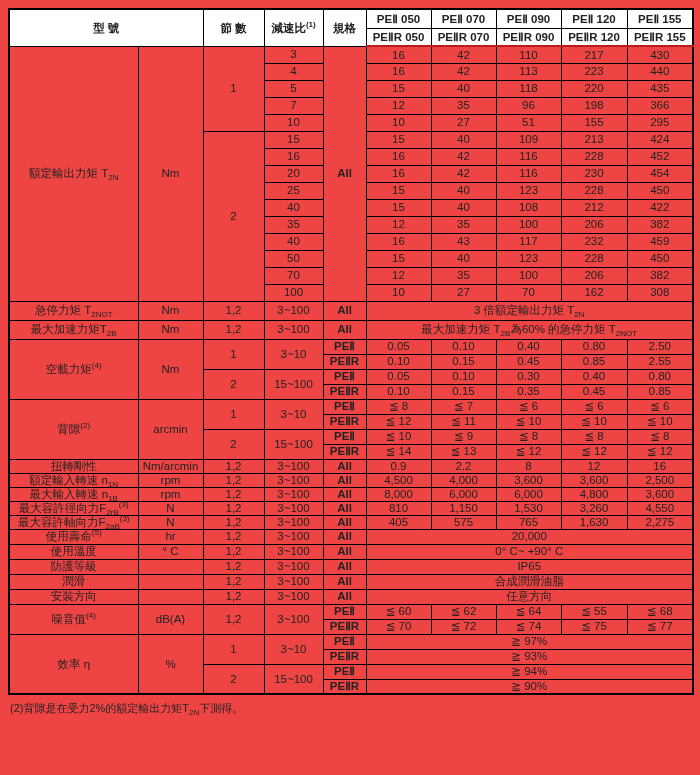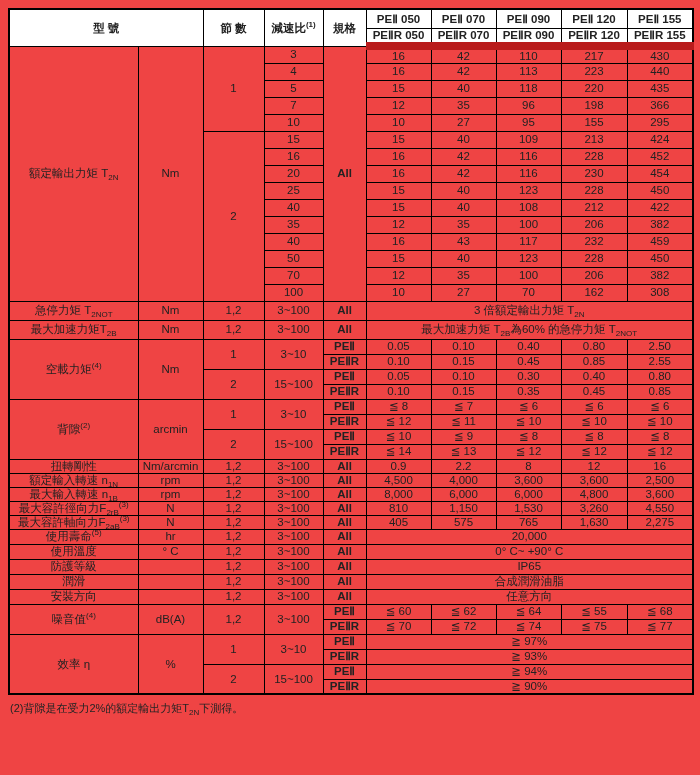--- a/index.html
+++ b/index.html
@@ -14,21 +14,21 @@
     border:2px solid #000;
   }
   table.spec th, table.spec td{
     border:1px solid #000;padding:0;margin:0;
     text-align:center;vertical-align:middle;
     font-size:11.5px;line-height:1.05;color:#222;
     overflow:hidden;
   }
   tr.rh19{height:19px;} tr.rh18{height:18px;} tr.rh17{height:17px;}
   tr.rh15{height:15px;} tr.rh14{height:14px;}
-  tr.hdr2 th{border-bottom:8px solid #b91c1c;}
+  tr.hdr2 th{border-bottom:2px solid #b91c1c;}
   tr.hdr1 th{border-bottom:1px solid #000;}
   .hdr{font-weight:bold;font-size:13px;color:#191919;background:#fff;}
   .model{font-size:12.5px;letter-spacing:0px;}
   .lbl{text-align:left;padding-left:5px;font-size:12px;white-space:nowrap;}
   .unit{font-size:11.5px;}
   .stage{font-size:11.5px;}
   .ratio{font-size:11.5px;}
   .spec-c{font-weight:bold;font-size:11px;color:#191919;}
   .val{font-size:11.5px;}
   .span-v{font-size:11.5px;}
@@ -108,21 +108,21 @@
           <td class="val">12</td>
           <td class="val">35</td>
           <td class="val">96</td>
           <td class="val">198</td>
           <td class="val">366</td>
         </tr>
         <tr class="rh17">
           <td class="ratio">10</td>
           <td class="val">10</td>
           <td class="val">27</td>
-          <td class="val">95</td>
+          <td class="val">51</td>
           <td class="val">155</td>
           <td class="val">295</td>
         </tr>
         <tr class="rh17">
           <td rowspan="10" class="stage">2</td>
           <td class="ratio">15</td>
           <td class="val">15</td>
           <td class="val">40</td>
           <td class="val">109</td>
           <td class="val">213</td>

